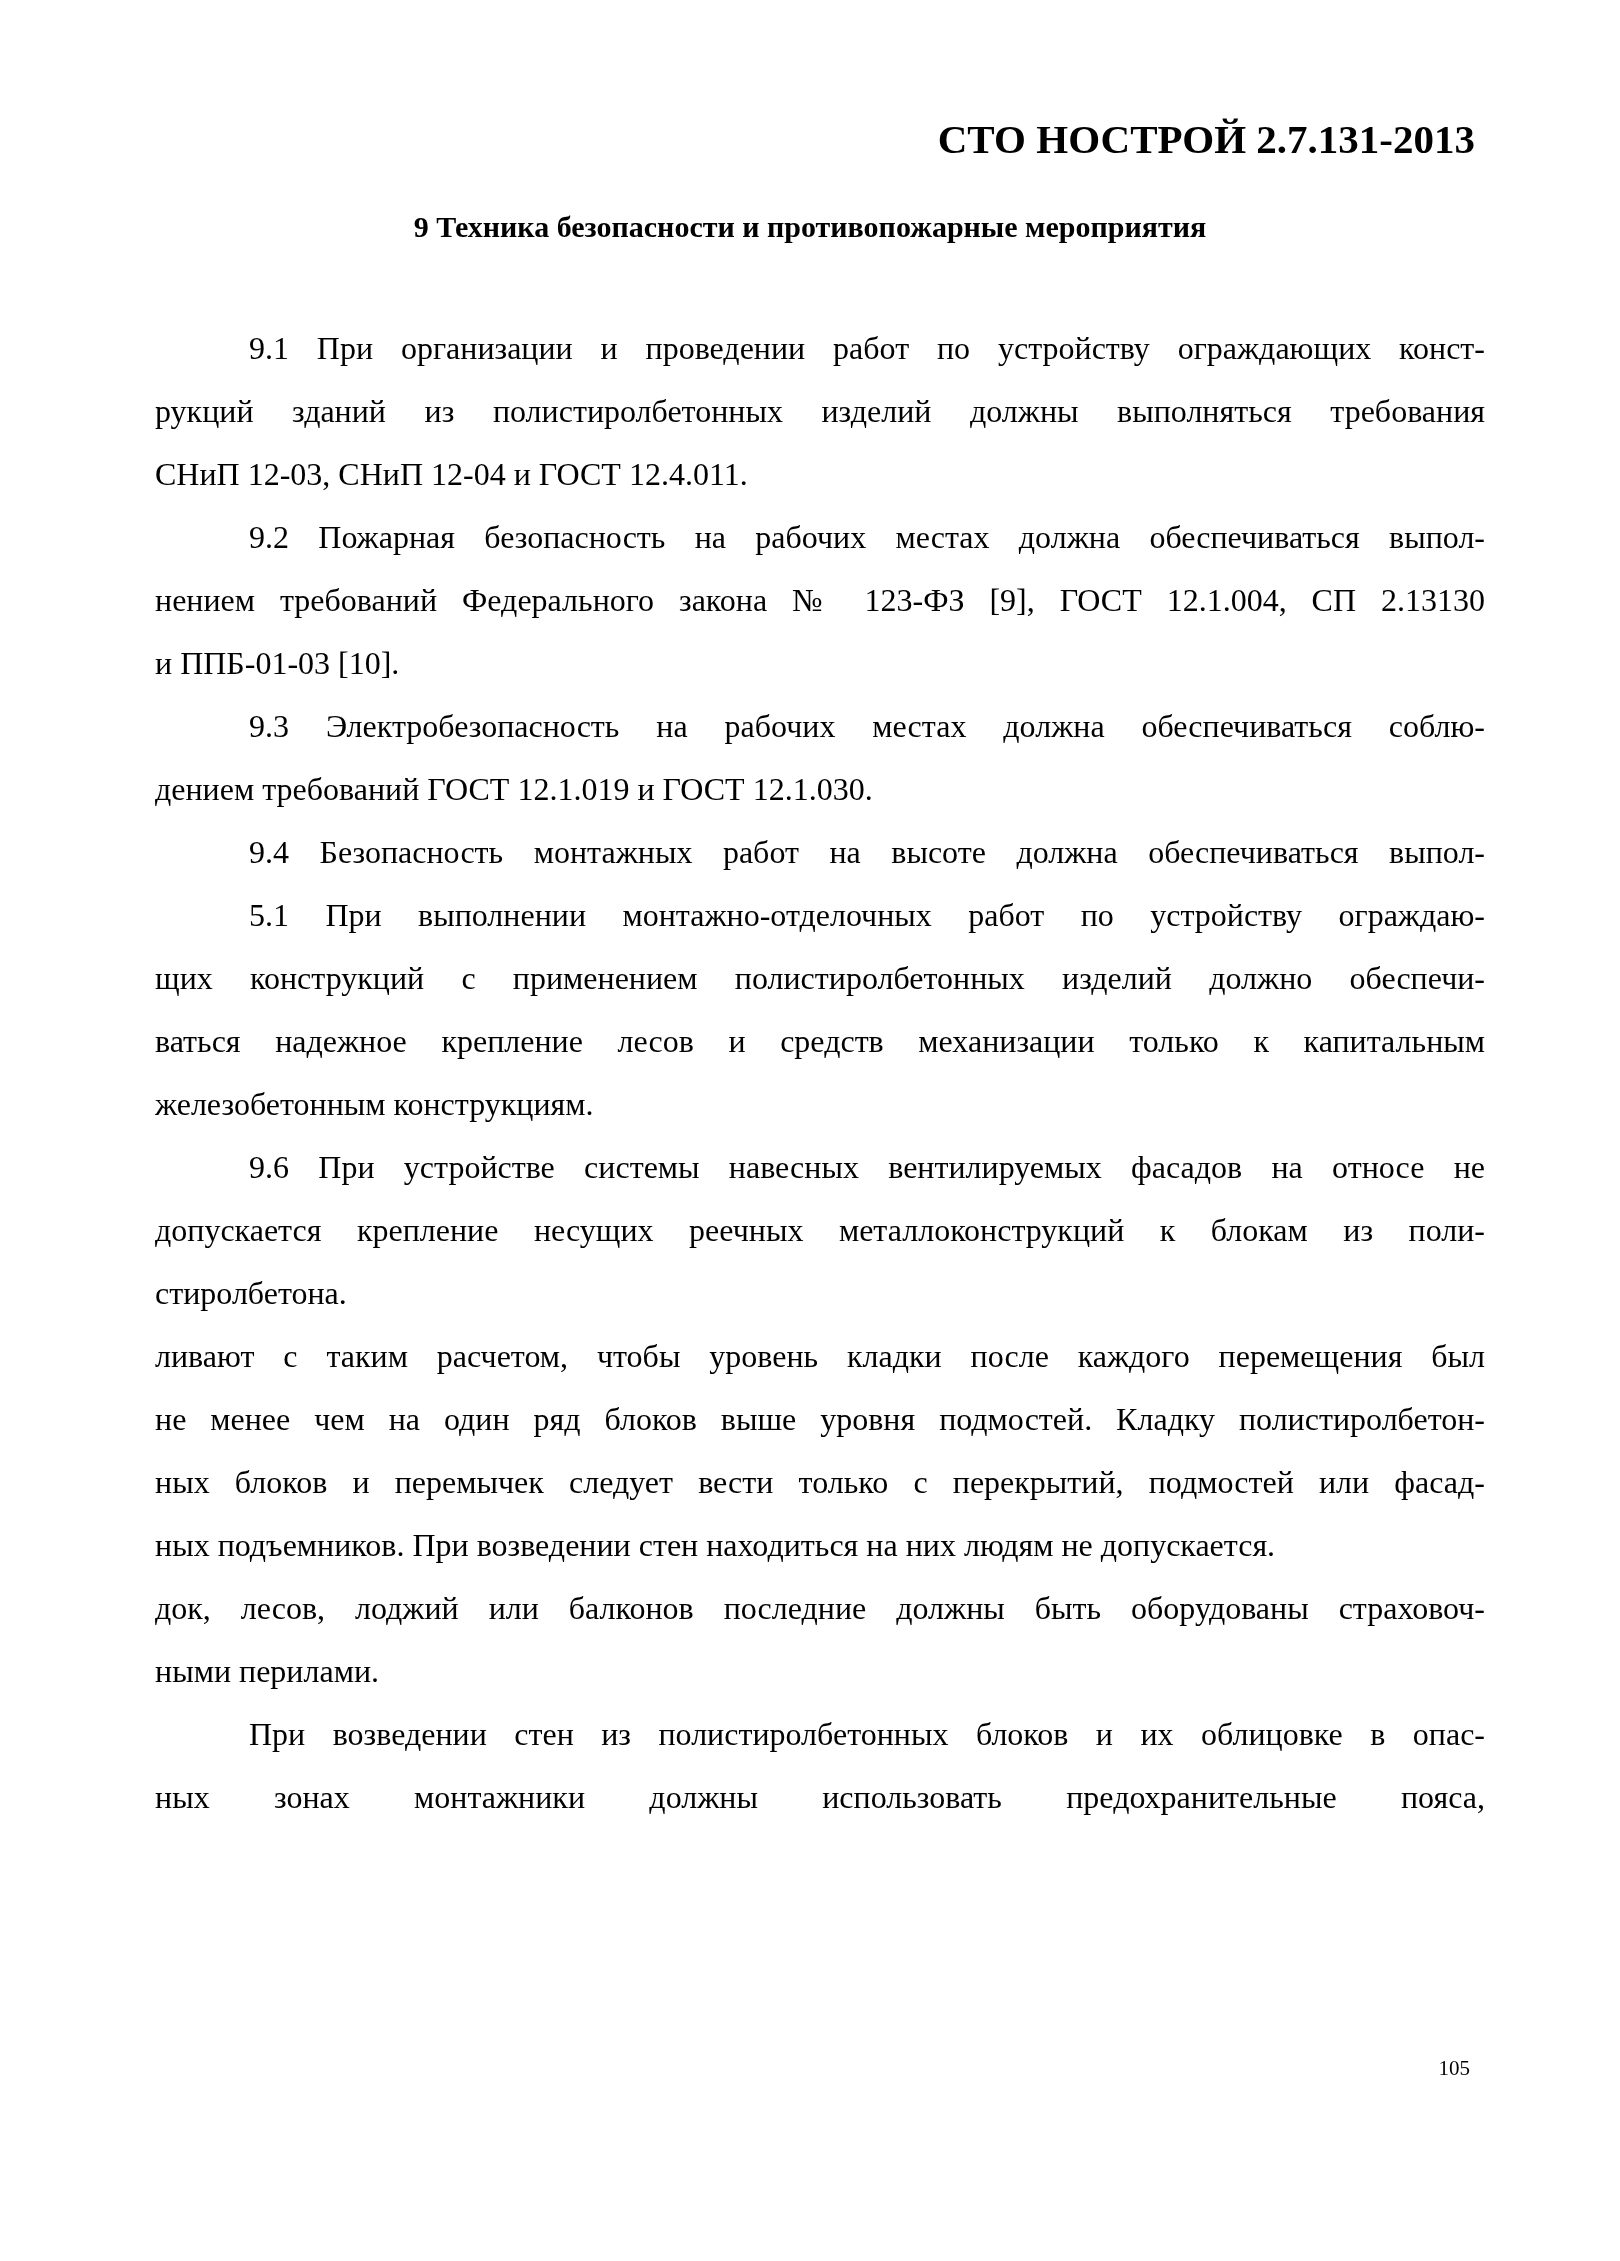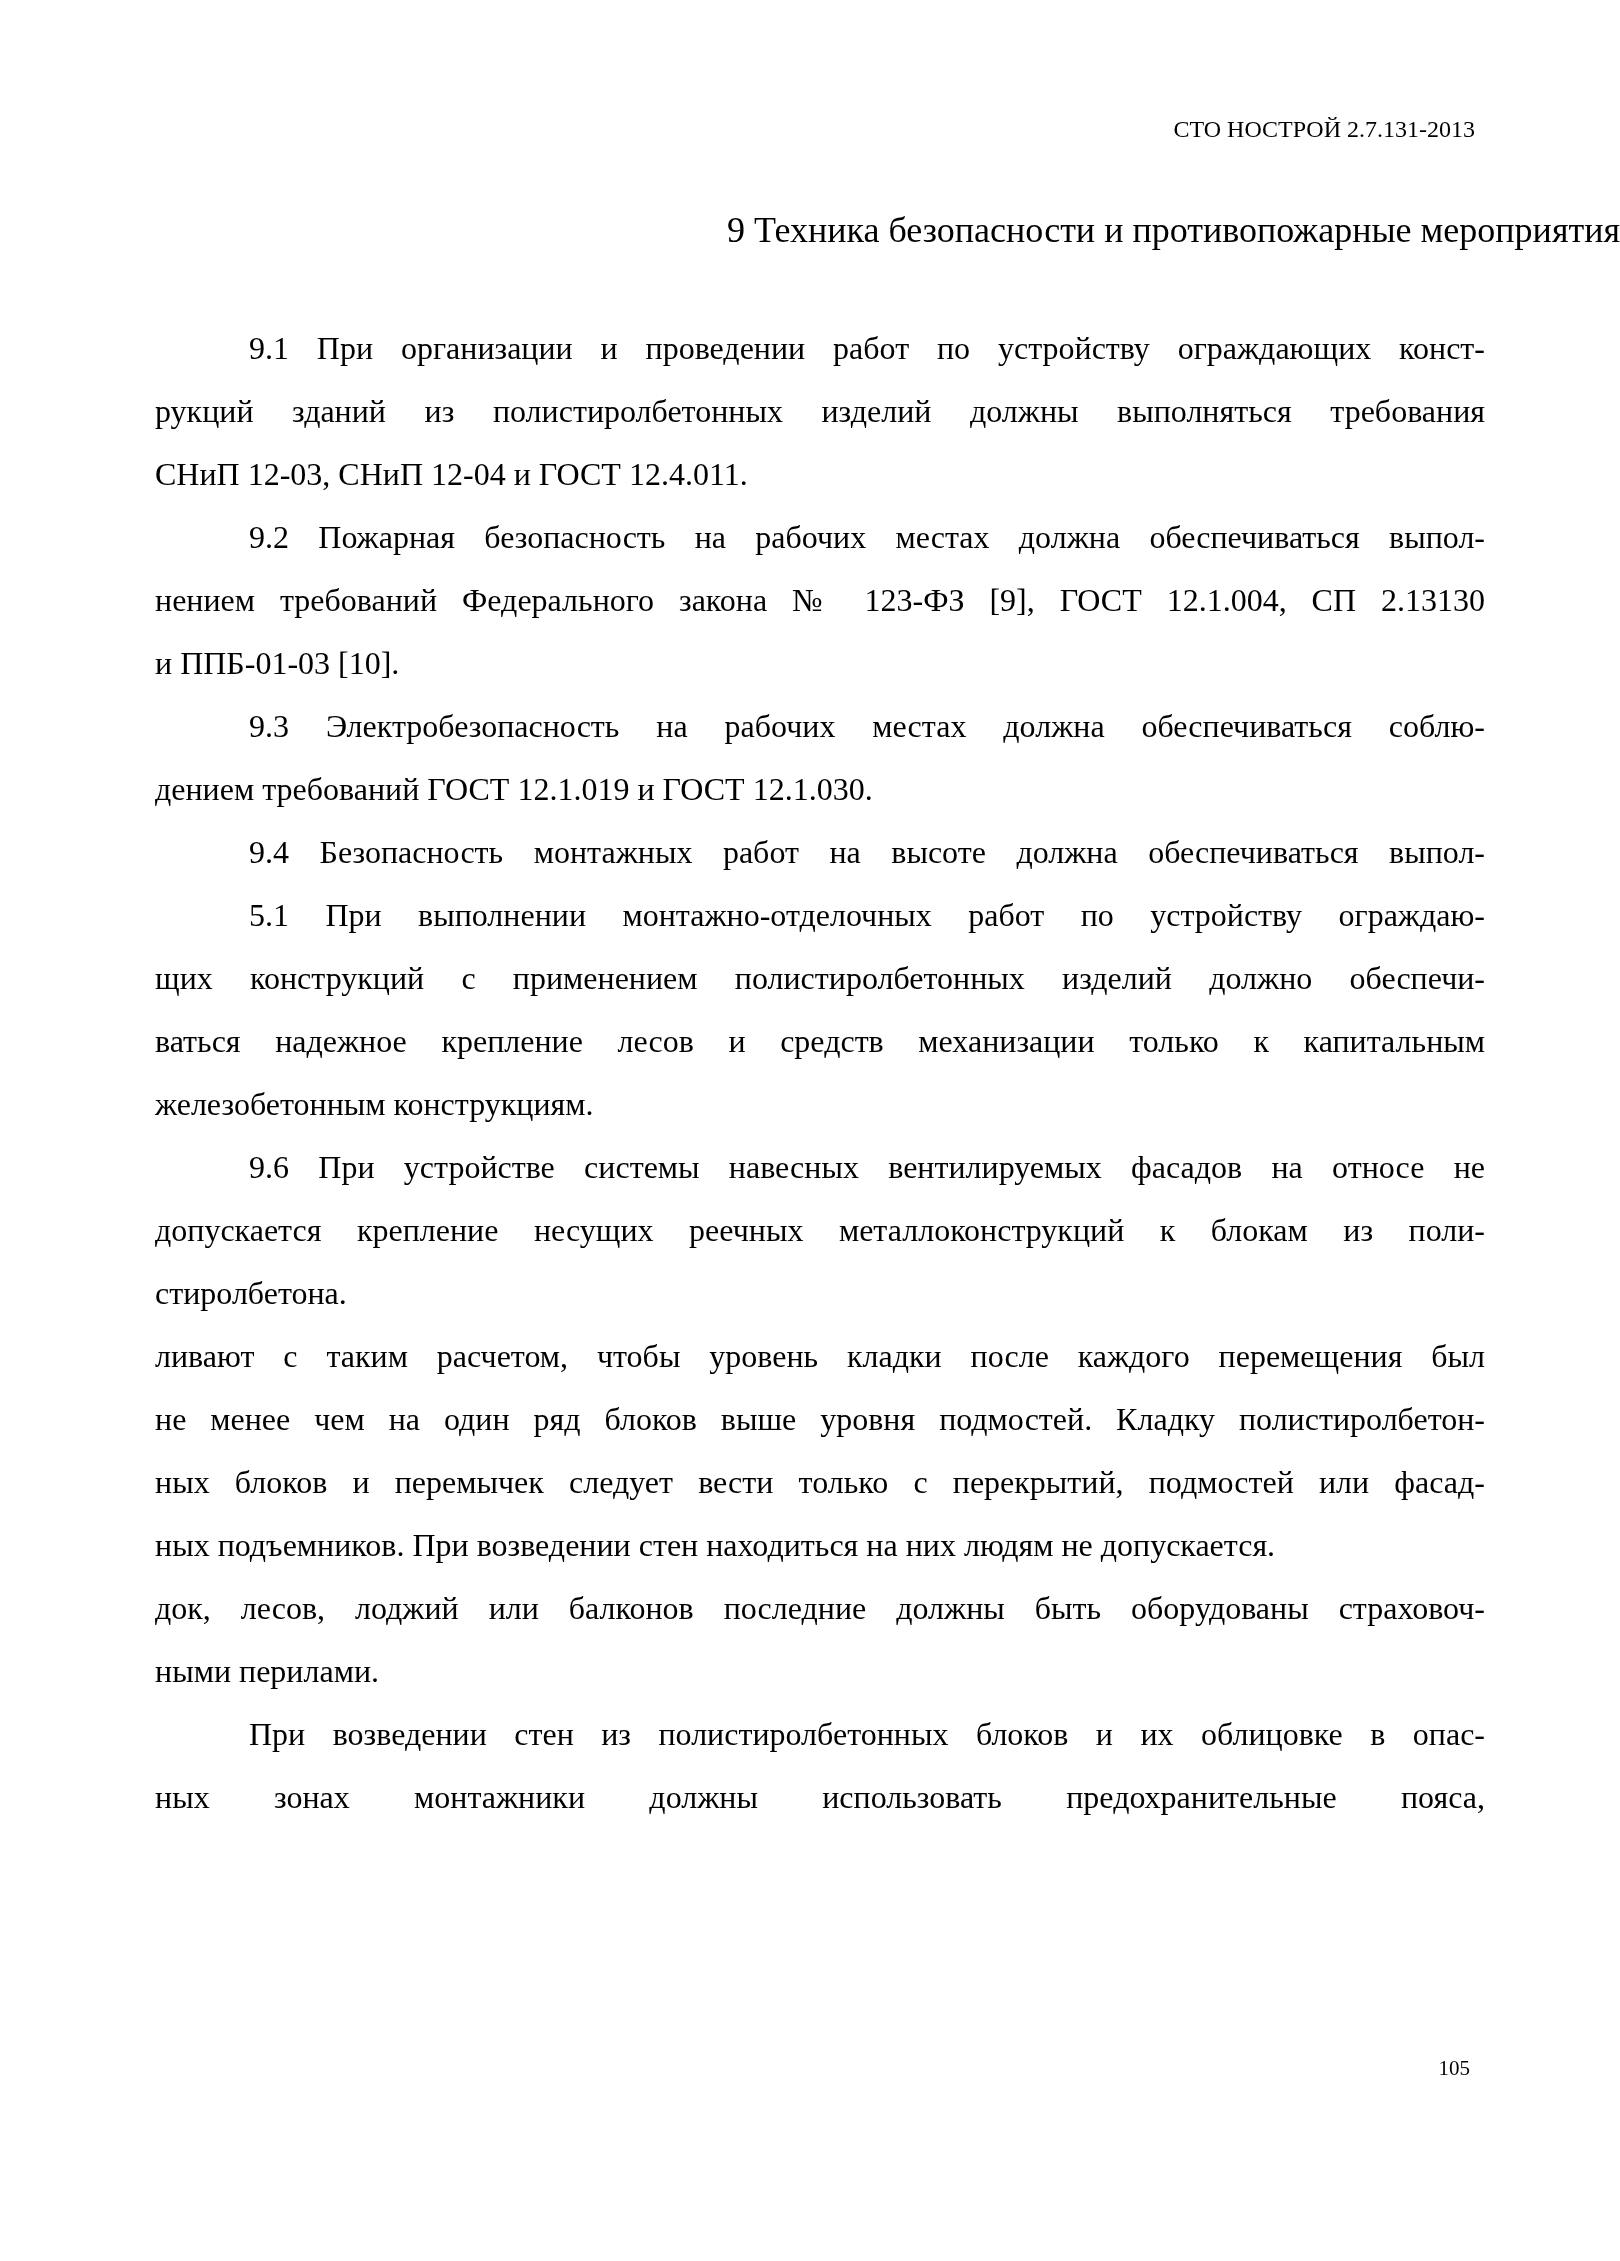--- a/index.html
+++ b/index.html
@@ -13,34 +13,34 @@
     height: 2261px;
     background: #ffffff;
     color: #000000;
     font-family: "Liberation Serif", serif;
     overflow: hidden;
   }
   .doc-code {
     position: absolute;
     top: 116px;
     right: 145px;
-    font-weight: normal;
-    font-size: 24px;
+    font-weight: bold;
+    font-size: 41px;
     line-height: 1.15;
     white-space: nowrap;
   }
   .section-title {
     position: absolute;
     top: 210px;
     left: 0;
     width: 100%;
     margin: 0;
-    text-align: right;
-    font-weight: normal;
-    font-size: 36px;
+    text-align: center;
+    font-weight: bold;
+    font-size: 30px;
     line-height: 1.15;
   }
   .body-text {
     position: absolute;
     left: 155px;
     top: 317px;
     width: 1330px;
     font-size: 32px;
     line-height: 63px;
   }

